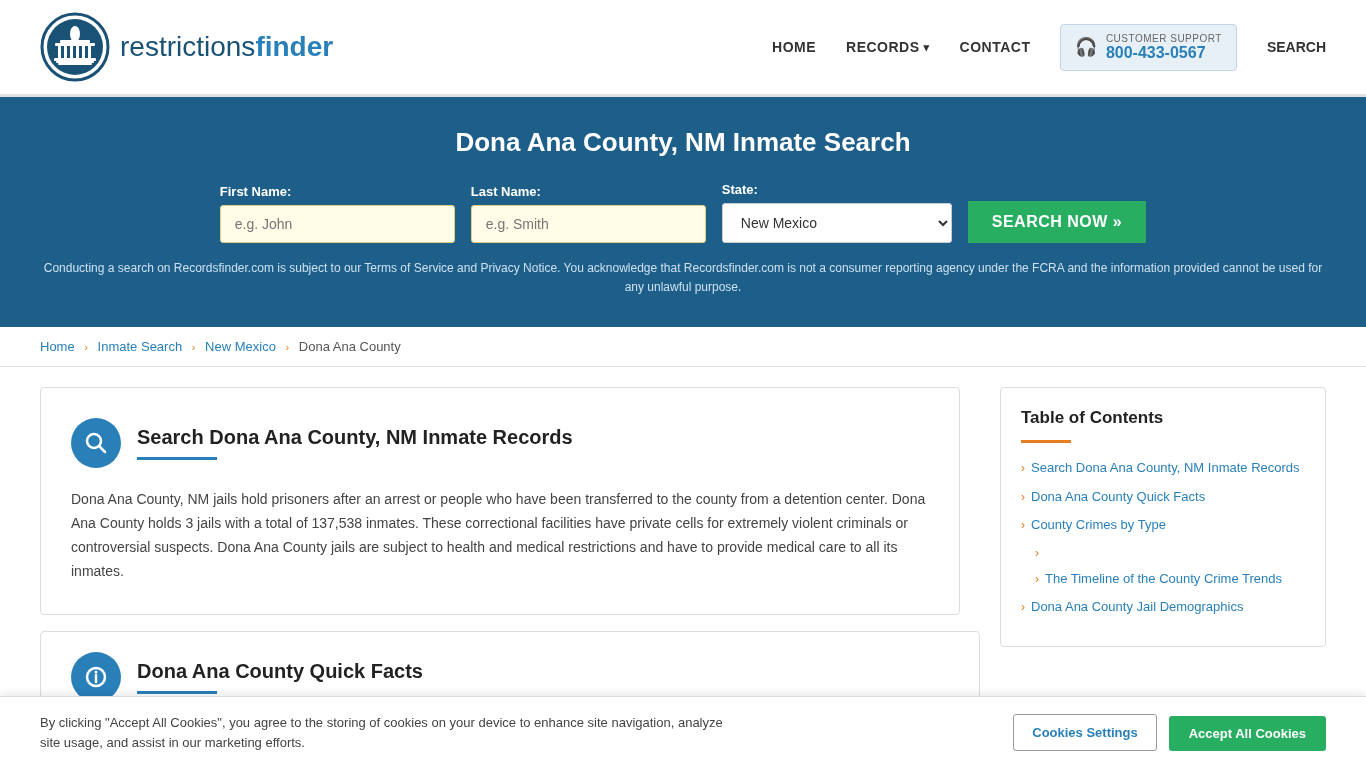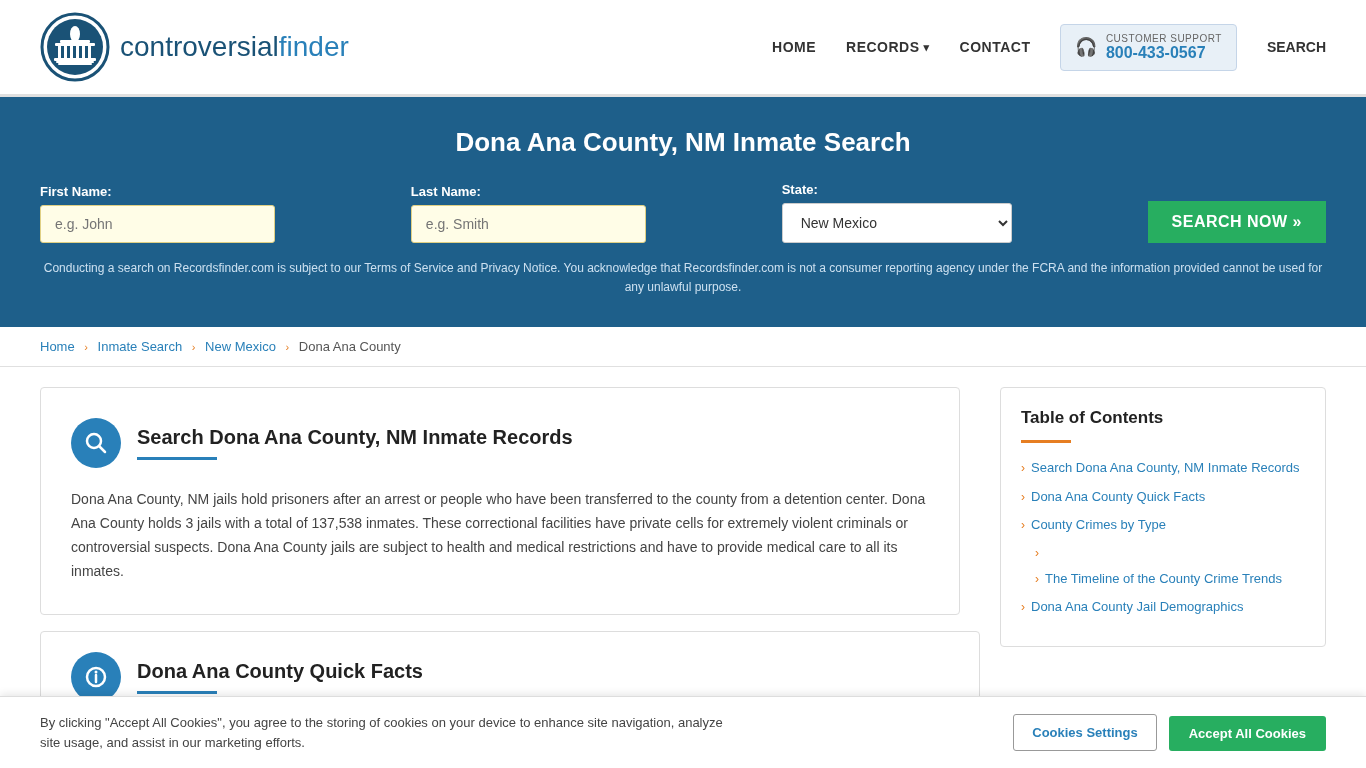--- a/index.html
+++ b/index.html
@@ -81,21 +81,21 @@
     }
     .hero-title {
       font-size: 26px;
       font-weight: 700;
       margin-bottom: 24px;
       color: #fff;
     }
     .search-form {
       display: flex;
       align-items: flex-end;
-      justify-content: space-between;
+      justify-content: center;
       gap: 16px;
       margin-bottom: 16px;
     }
     .form-group {
       display: flex;
       flex-direction: column;
       gap: 6px;
       text-align: left;
     }
     .form-label {
@@ -337,21 +337,21 @@
       <rect x="30" y="34" width="3" height="12" fill="#fff"></rect>
       <rect x="36" y="34" width="3" height="12" fill="#fff"></rect>
       <rect x="42" y="34" width="3" height="12" fill="#fff"></rect>
       <rect x="48" y="34" width="3" height="12" fill="#fff"></rect>
       <rect x="14" y="46" width="42" height="3" fill="#fff" rx="1"></rect>
 
       <rect x="16" y="49" width="38" height="2" fill="#fff" rx="1"></rect>
       <rect x="18" y="51" width="34" height="2" fill="#fff" rx="1"></rect>
     </svg>
     <div style="font-size:28px; color:#1a5276; font-weight:400;">
-      <span style="font-weight:400; color:#1a5276;">controversial</span><span style="font-weight:400; color:#2980b9;">finder</span>
+      <span style="font-weight:400; color:#1a5276;">restrictions</span><span style="font-weight:700; color:#2980b9;">finder</span>
     </div>
   </div>
 
   <nav class="nav-area">
     <a class="nav-item">HOME</a>
     <div class="nav-item nav-records">
       <span>RECORDS</span>
       <span style="font-size:11px;">▾</span>
     </div>
     <a class="nav-item">CONTACT</a>

